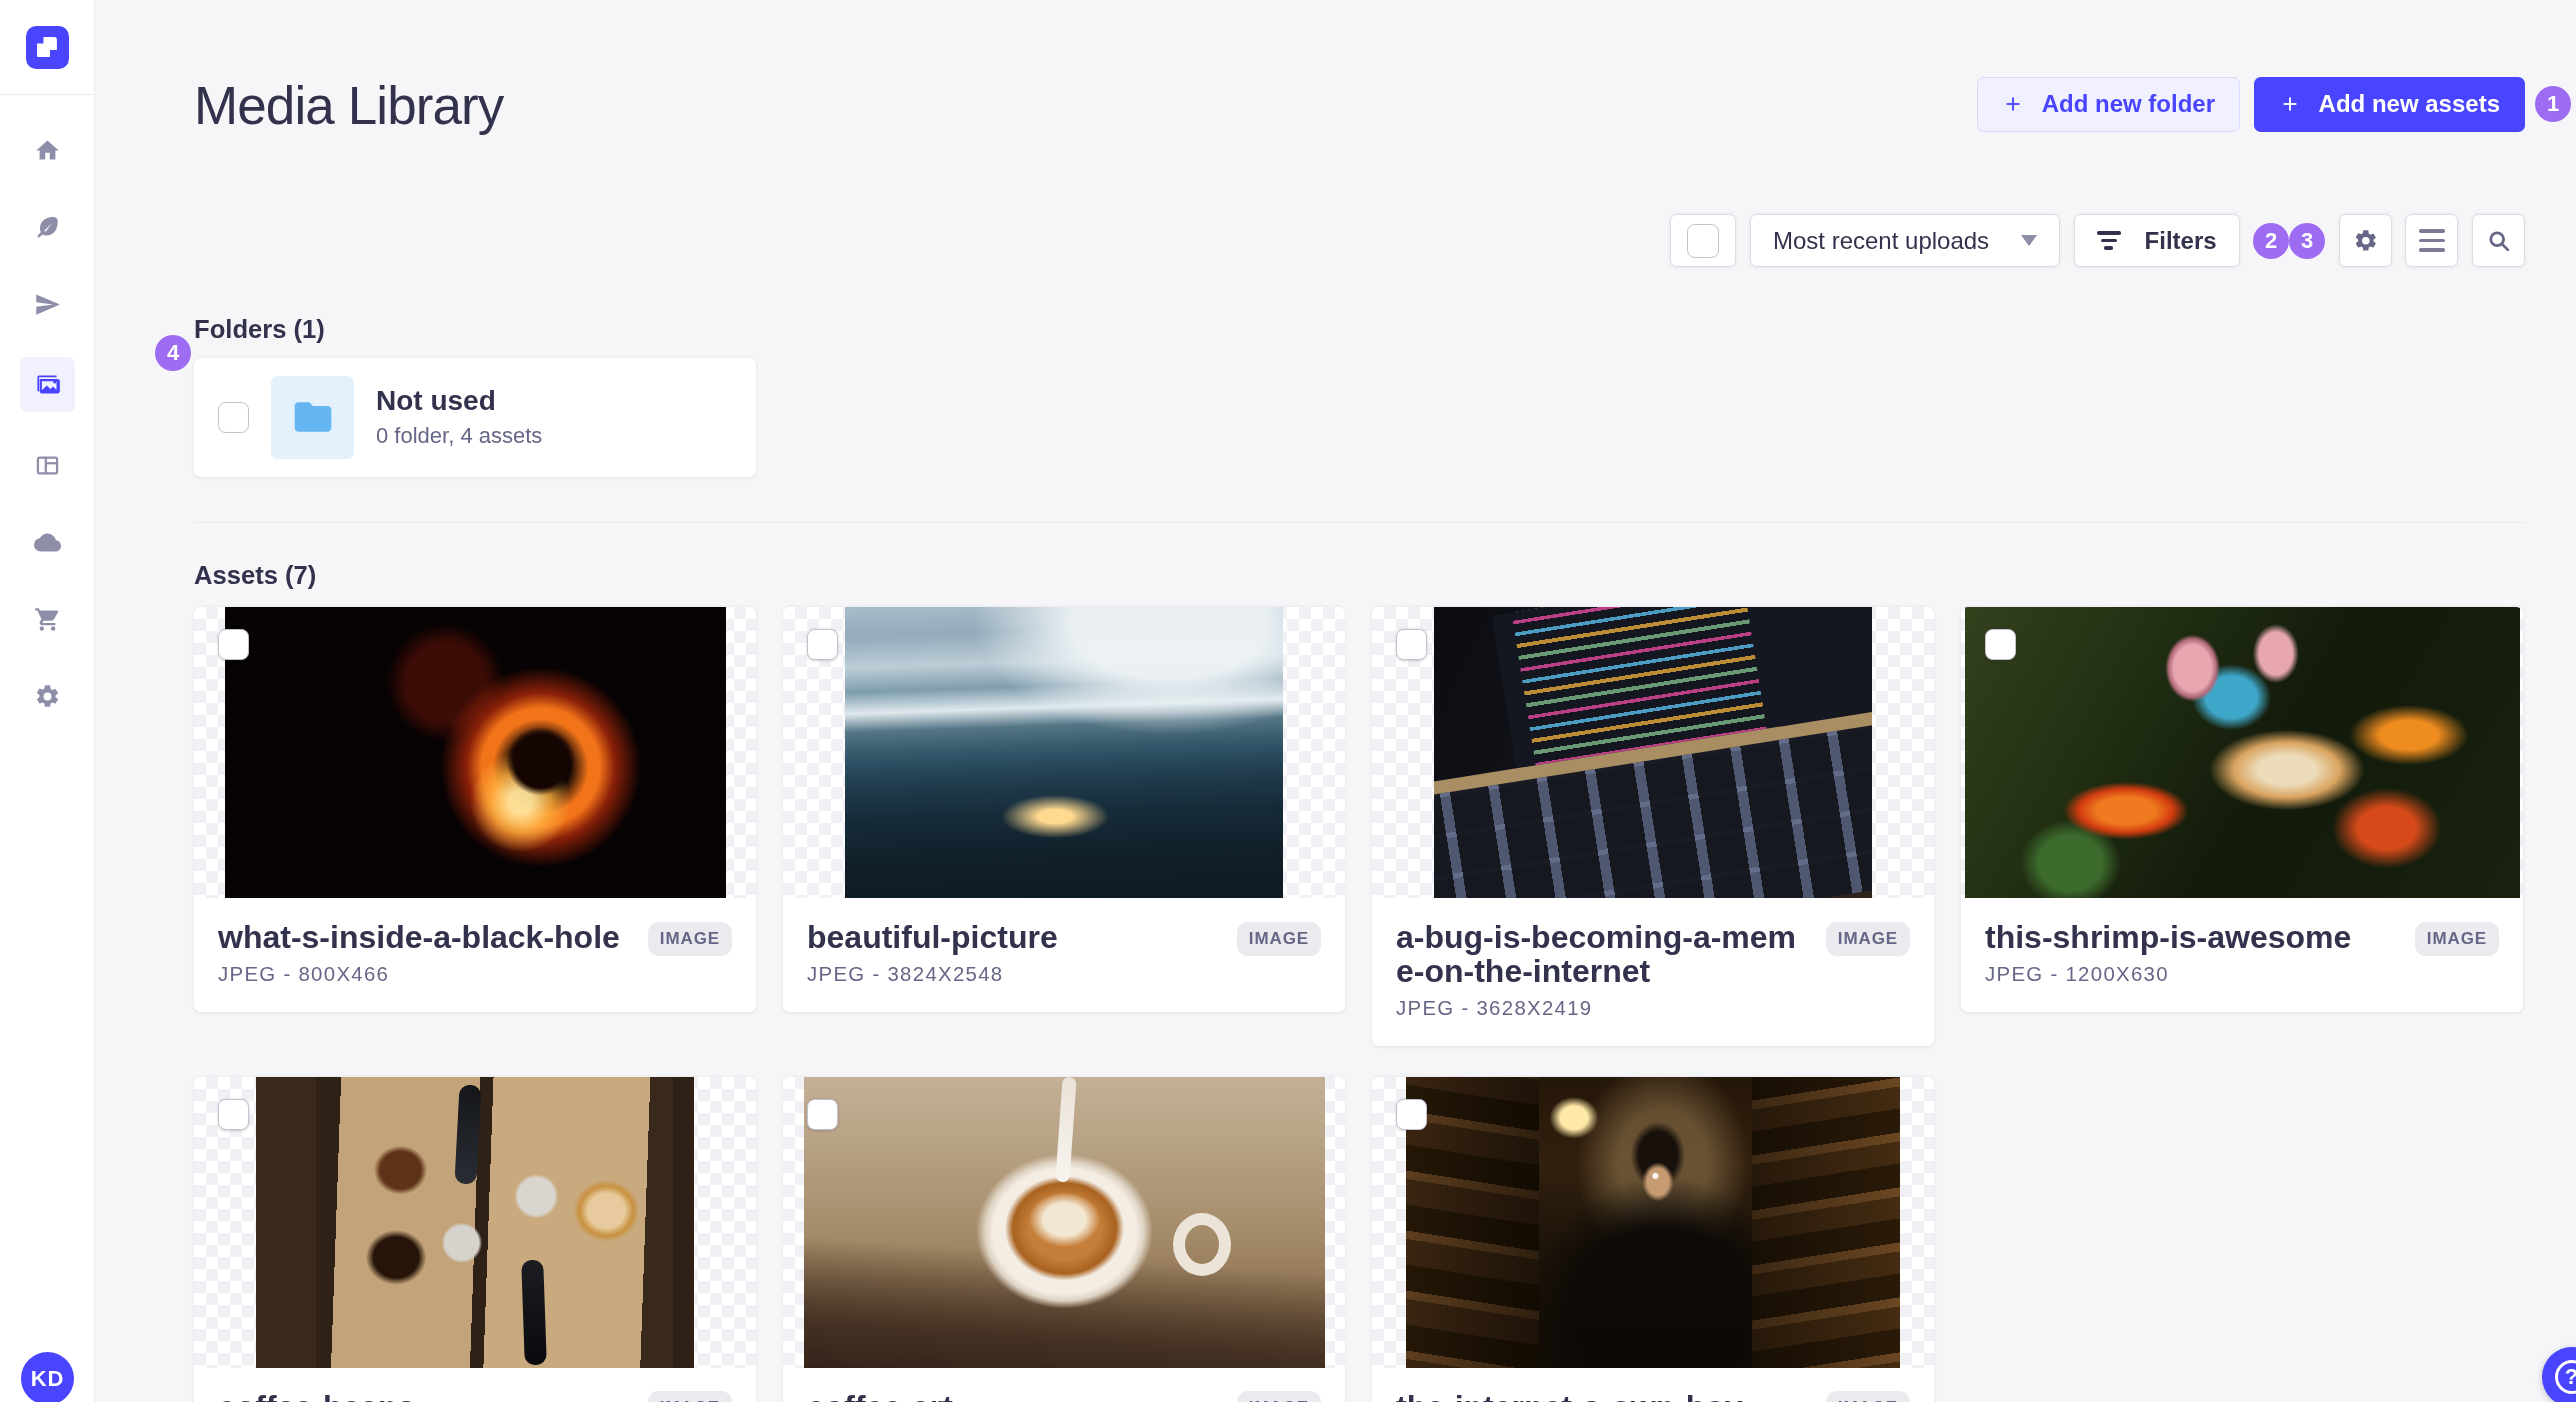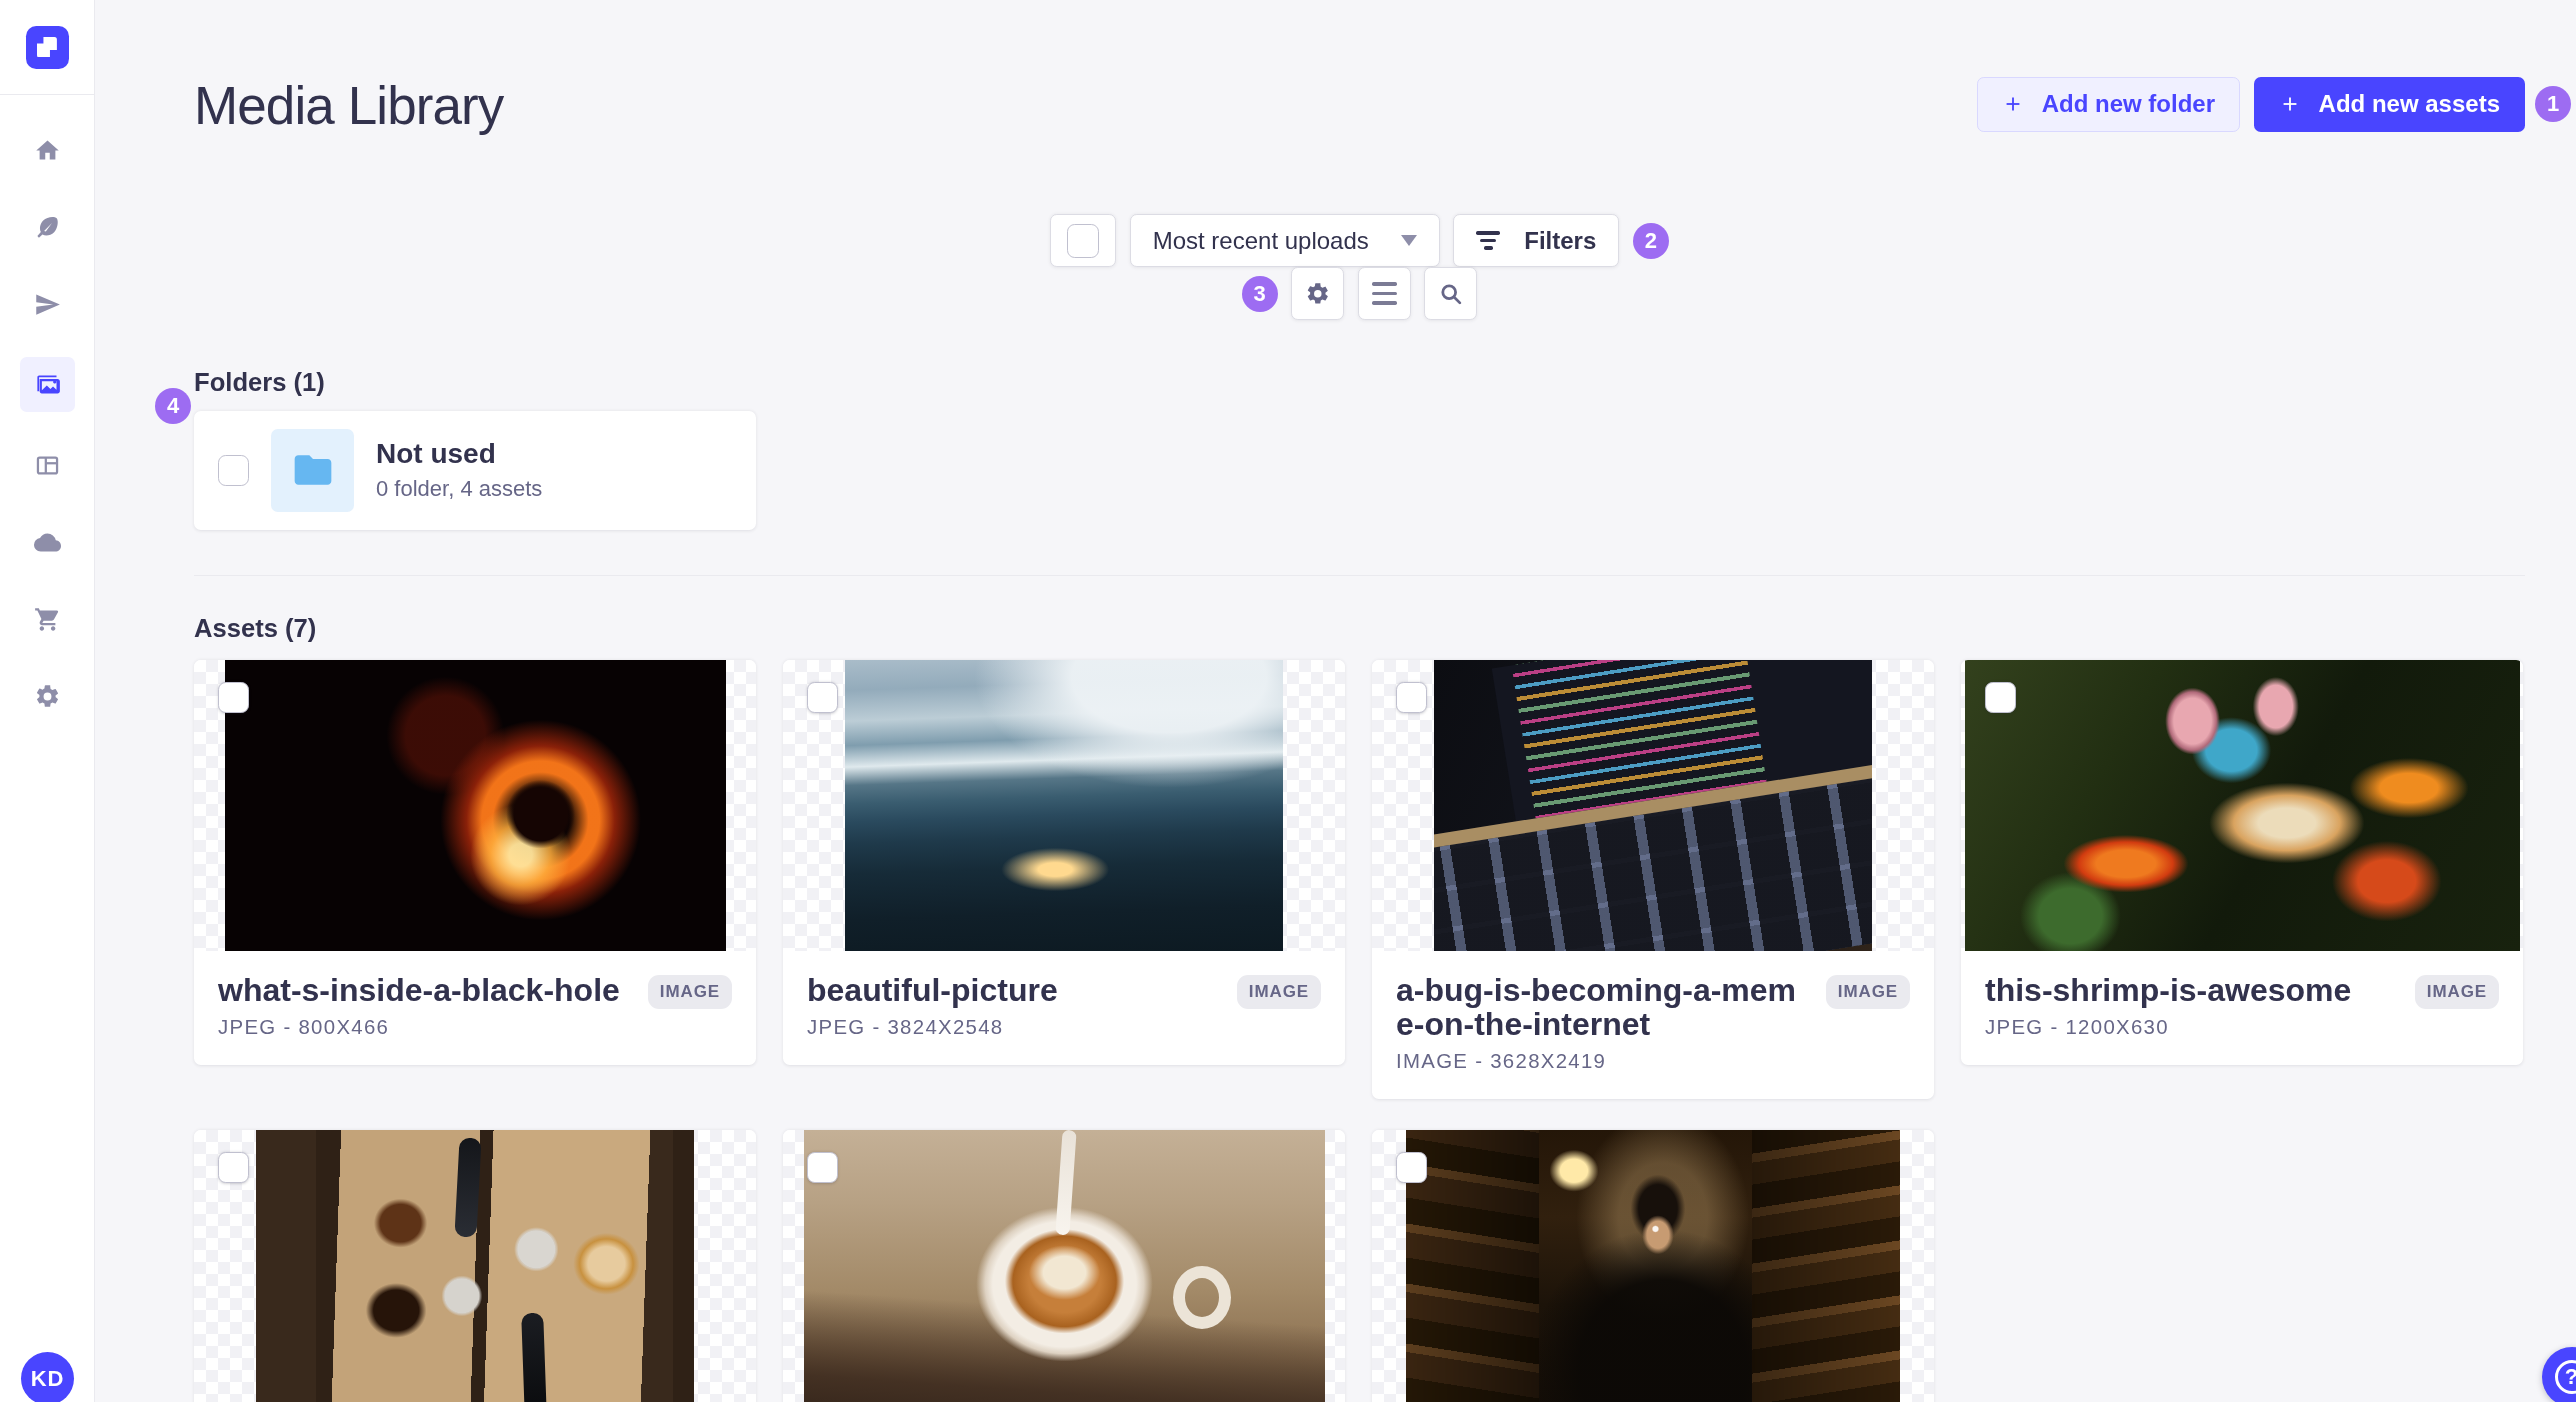--- a/index.html
+++ b/index.html
@@ -40,21 +40,21 @@
   .btn.secondary { background:#f0f0ff; border-color:#d9d8ff; color:#4945ff; }
   .btn.primary { background:#4945ff; color:#ffffff; }
   .btn svg { width:22px; height:22px; }
 
   .ann { width:36px; height:36px; border-radius:50%; background:#9d6cf2; color:#fff; font-size:22px;
          font-weight:700; display:flex; align-items:center; justify-content:center; flex:none; }
   .ann-1 { position:absolute; right:-46px; top:9.4px; }
   .ann-4 { position:absolute; left:-39px; top:20.4px; }
 
   
-  .toolbar { margin-top:78px; display:flex; justify-content:space-between; align-items:center;flex-direction:column; }
+  .toolbar { margin-top:78px; display:flex; justify-content:flex-end; align-items:center; }
   .tb-left, .tb-right { display:flex; align-items:center; gap:13.6px; }
   .ctrl { background:#fff; border:0.9px solid #dcdce4; border-radius:6.8px; height:53px;
           display:flex; align-items:center; box-shadow:0 0.9px 3.4px rgba(33,33,52,.08); cursor:pointer; }
   .selectall { width:66px; justify-content:center; }
   .checkbox { width:32px; height:34px; background:#fff; border:1.7px solid #c0c0cf; border-radius:7.7px; display:block; }
   .sortdd { width:310px; padding:0 22px; justify-content:space-between; }
   .sortdd .lbl { font-size:24px; color:#32324d; }
   .caret { width:0; height:0; border-left:8.5px solid transparent; border-right:8.5px solid transparent;
            border-top:11px solid #8e8ea9; margin-left:15.3px; }
   .filbtn { padding:0 22px; gap:24px; font-size:24px; font-weight:600; color:#32324d; }
@@ -355,21 +355,21 @@
   </article>
 
   <article class="card">
     <div class="thumb">
       <span class="checkbox"></span>
       <div class="th th-laptop"></div>
     </div>
     <div class="info">
       <div class="txt">
         <div class="title">a-bug-is-becoming-a-meme-on-the-internet</div>
-        <div class="meta">IMAGE - 3628X2419</div>
+        <div class="meta">JPEG - 3628X2419</div>
       </div>
       <span class="tag">IMAGE</span>
     </div>
   </article>
 
   <article class="card">
     <div class="thumb">
       <span class="checkbox"></span>
       <div class="th th-shrimp"></div>
     </div>

